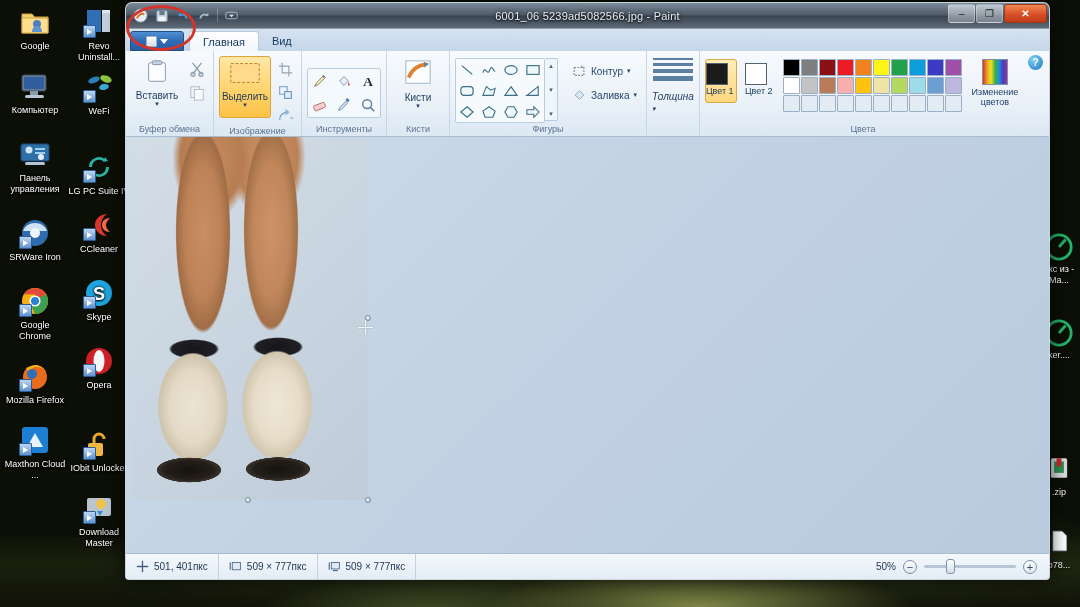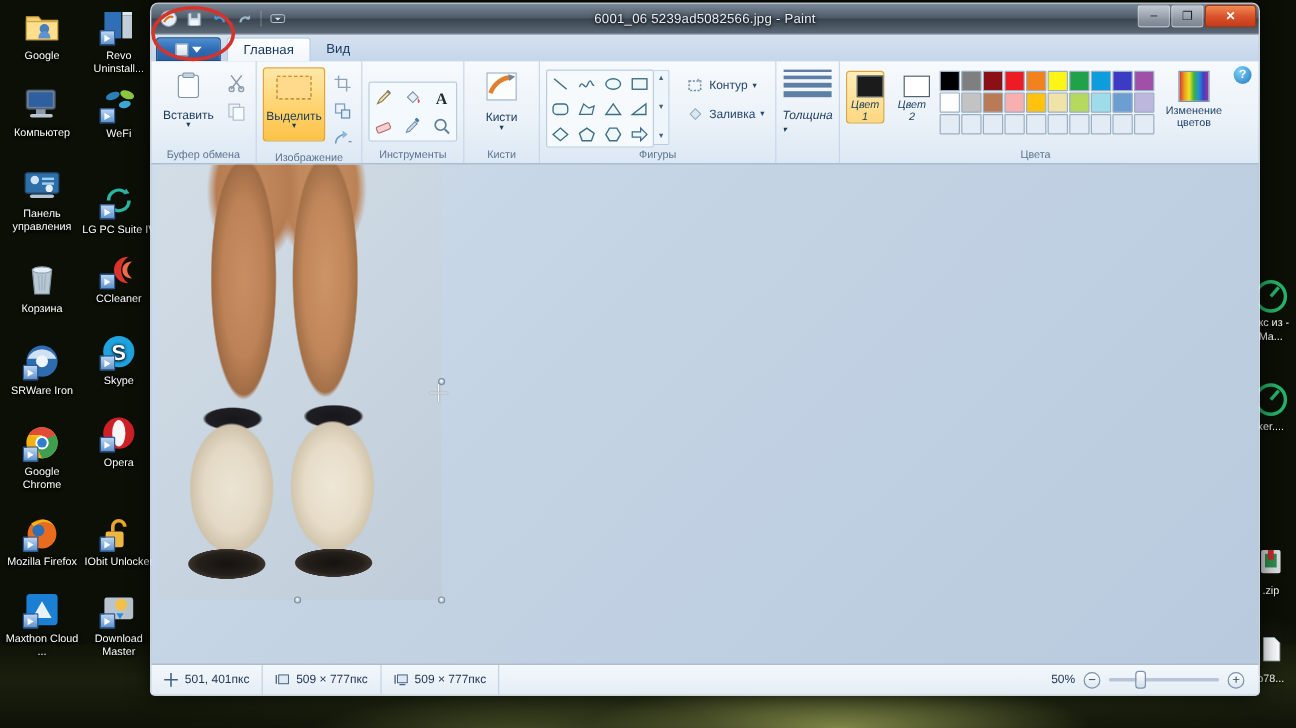--- a/index.html
+++ b/index.html
@@ -238,24 +238,23 @@
     display: flex; align-items: center; gap: 4px;
     font-size: 10px; color: #26476d;
     padding: 2px 4px; border-radius: 2px; cursor: pointer;
     white-space: nowrap;
   }
   .color-box {
     width: 32px; height: 44px;
     border: 1px solid #d6a846;
     background: linear-gradient(to bottom,#ffeeb8,#ffd780);
     border-radius: 3px;
-    display: flex; flex-direction: column; align-items: flex-end;
+    display: flex; flex-direction: column; align-items: flex-start;
     padding-top: 3px;
     cursor: pointer;
-    font-style: italic;
   }
   .color-box .swatch {
     width: 22px; height: 22px;
     border: 1px solid #55636f;
   }
   .color-box .clbl { font-size: 9px; color: #20415f; line-height: 10px; margin-top: 1px; text-align:center; }
   .color-box.plain { border-color: transparent; background: transparent; }
   .palette { display: grid; grid-template-columns: repeat(10, 17px); grid-auto-rows: 17px; gap: 1px; }
   .palette div { border: 1px solid #9bb0c4; border-radius: 1px; cursor: pointer; }
   .editcolors {
@@ -413,30 +412,20 @@
           <circle cx="10" cy="12" r="3.5" fill="#cfe4f5"></circle>
           <rect x="16" y="10" width="10" height="2" fill="#9fd0ef"></rect>
           <rect x="16" y="14" width="10" height="2" fill="#9fd0ef"></rect>
           <circle cx="22" cy="19" r="3" fill="#e8eef5"></circle>
           <rect x="6" y="24" width="20" height="3" rx="1.5" fill="#b5c5d4"></rect>
         </svg>
       </div>
       <span class="lbl">Панель управления</span>
     </div>
 
-    <div class="desk-icon" style="margin-top:22px;">
-      <div class="glyph">
-        <svg width="32" height="32" viewBox="0 0 32 32">
-          <path d="M8 8h16l-2 20H10z" fill="#c9d8e4" stroke="#8ca0b2" opacity=".92"></path>
-          <ellipse cx="16" cy="8" rx="8" ry="2.6" fill="#e6eef5" stroke="#8ca0b2"></ellipse>
-          <path d="M13 12l1 13M19 12l-1 13M16 12v13" stroke="#9fb3c4" stroke-width="1.2"></path>
-        </svg>
-      </div>
-      <span class="lbl">Корзина</span>
-    </div>
 
     <div class="desk-icon" style="margin-top:22px;">
       <div class="glyph">
         <svg width="32" height="32" viewBox="0 0 32 32">
           <circle cx="16" cy="16" r="13" fill="#2e6cb0"></circle>
           <path d="M4 14a13 13 0 0124 0z" fill="#cfe2f4"></path>
           <circle cx="16" cy="16" r="5" fill="#eef5fb"></circle>
         </svg>
         <span class="shortcut-badge"></span>
       </div>

